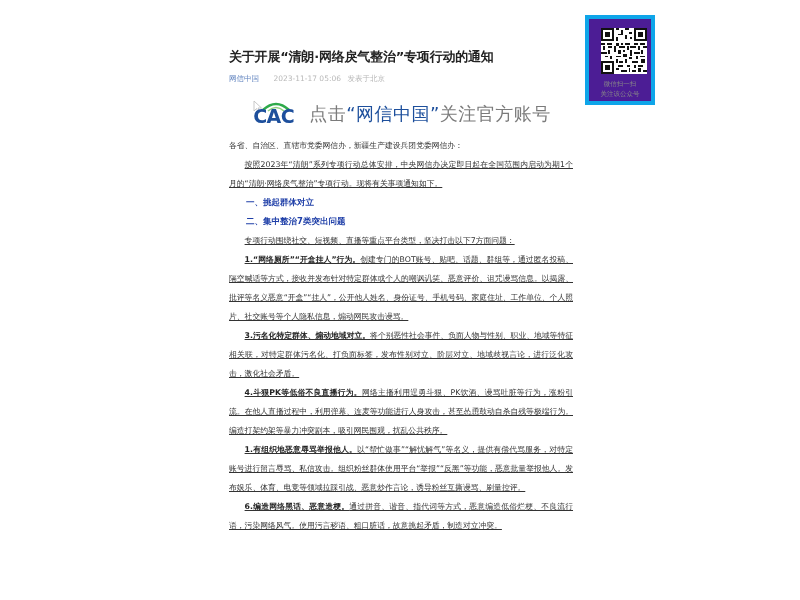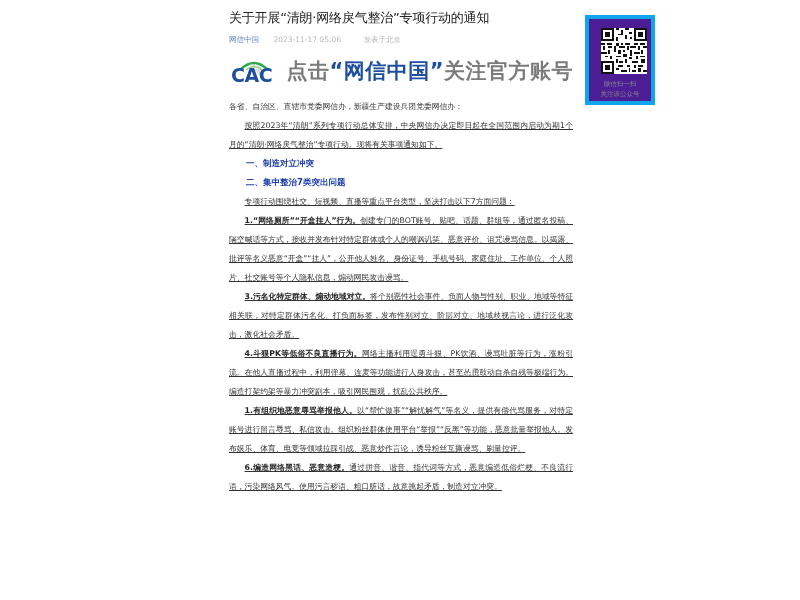--- a/index.html
+++ b/index.html
@@ -9,39 +9,40 @@
     .article {
       position: absolute;
       left: 229px;
       top: 8px;
       width: 344px;
     }
     .title {
       font-size: 13px;
       line-height: 20px;
       color: #222;
-      font-weight: normal;
+      font-weight: bold;
       letter-spacing: -0.2px;
       white-space: nowrap;
+      margin-top: 39px;
     }
     .meta {
       margin-top: 6px;
       font-size: 7.5px;
       line-height: 12px;
       color: #b8b8b8;
       white-space: nowrap;
     }
     .meta .source { color: #5b7fbd; margin-right: 12px; }
-    .meta .time { margin-right: 20px; }
+    .meta .time { margin-right: 4px; }
 
     .banner {
       margin-top: 9px;
       height: 32px;
       display: flex;
-      align-items: center;
+      align-items: flex-end;
       justify-content: center;
       gap: 10px;
       position: relative;
     }
     .cursor {
       position: absolute;
       left: 24px;
       top: 6px;
       width: 10px;
       height: 14px;
@@ -63,22 +64,22 @@
       left: 2px;
       top: 8px;
       font-family: "DejaVu Sans", sans-serif;
       font-weight: bold;
       font-size: 19px;
       letter-spacing: -0.5px;
       color: #1d4f9c;
       line-height: 20px;
     }
     .banner-text {
-      font-size: 21px;
-      font-weight: bold;
+      font-size: 18px;
+      font-weight: normal;
       color: #7b7b7b;
       letter-spacing: 0.5px;
       white-space: nowrap;
     }
     .banner-text .hl { color: #1d4f9c; }
 
     .body-text {
       margin-top: 10px;
       font-size: 7.8px;
       line-height: 19px;
@@ -146,21 +147,21 @@
       <span class="cac-text">CAC</span>
     </div>
     <div class="banner-text">
       <span>点击</span><span class="hl">“网信中国”</span><span>关注官方账号</span>
     </div>
   </div>
 
   <div class="body-text">
     <p>各省、自治区、直辖市党委网信办，新疆生产建设兵团党委网信办：</p>
     <p class="indent">按照2023年“清朗”系列专项行动总体安排，中央网信办决定即日起在全国范围内启动为期1个月的“清朗·网络戾气整治”专项行动。现将有关事项通知如下。</p>
-    <h3>一、制造对立冲突</h3>
+    <h3>一、挑起群体对立</h3>
     <h3>二、集中整治7类突出问题</h3>
     <p class="indent">专项行动围绕社交、短视频、直播等重点平台类型，坚决打击以下7方面问题：</p>
     <p class="indent"><b>1.“网络厕所”“开盒挂人”行为。</b><span>创建专门的BOT账号、贴吧、话题、群组等，通过匿名投稿、隔空喊话等方式，接收并发布针对特定群体或个人的嘲讽讥笑、恶意评价、诅咒谩骂信息。以揭露、批评等名义恶意“开盒”“挂人”，公开他人姓名、身份证号、手机号码、家庭住址、工作单位、个人照片、社交账号等个人隐私信息，煽动网民攻击谩骂。</span></p>
     <p class="indent"><b>3.污名化特定群体、煽动地域对立。</b><span>将个别恶性社会事件、负面人物与性别、职业、地域等特征相关联，对特定群体污名化、打负面标签，发布性别对立、阶层对立、地域歧视言论，进行泛化攻击，激化社会矛盾。</span></p>
     <p class="indent"><b>4.斗狠PK等低俗不良直播行为。</b><span>网络主播利用逞勇斗狠、PK饮酒、谩骂吐脏等行为，涨粉引流。在他人直播过程中，利用弹幕、连麦等功能进行人身攻击，甚至怂恿鼓动自杀自残等极端行为。编造打架约架等暴力冲突剧本，吸引网民围观，扰乱公共秩序。</span></p>
     <p class="indent"><b>1.有组织地恶意辱骂举报他人。</b><span>以“帮忙做事”“解忧解气”等名义，提供有偿代骂服务，对特定账号进行留言辱骂、私信攻击。组织粉丝群体使用平台“举报”“反黑”等功能，恶意批量举报他人。发布娱乐、体育、电竞等领域拉踩引战、恶意炒作言论，诱导粉丝互撕谩骂、刷量控评。</span></p>
     <p class="indent"><b>6.编造网络黑话、恶意造梗。</b><span>通过拼音、谐音、指代词等方式，恶意编造低俗烂梗、不良流行语，污染网络风气。使用污言秽语、粗口脏话，故意挑起矛盾，制造对立冲突。</span></p>
   </div>
 </div>
 

